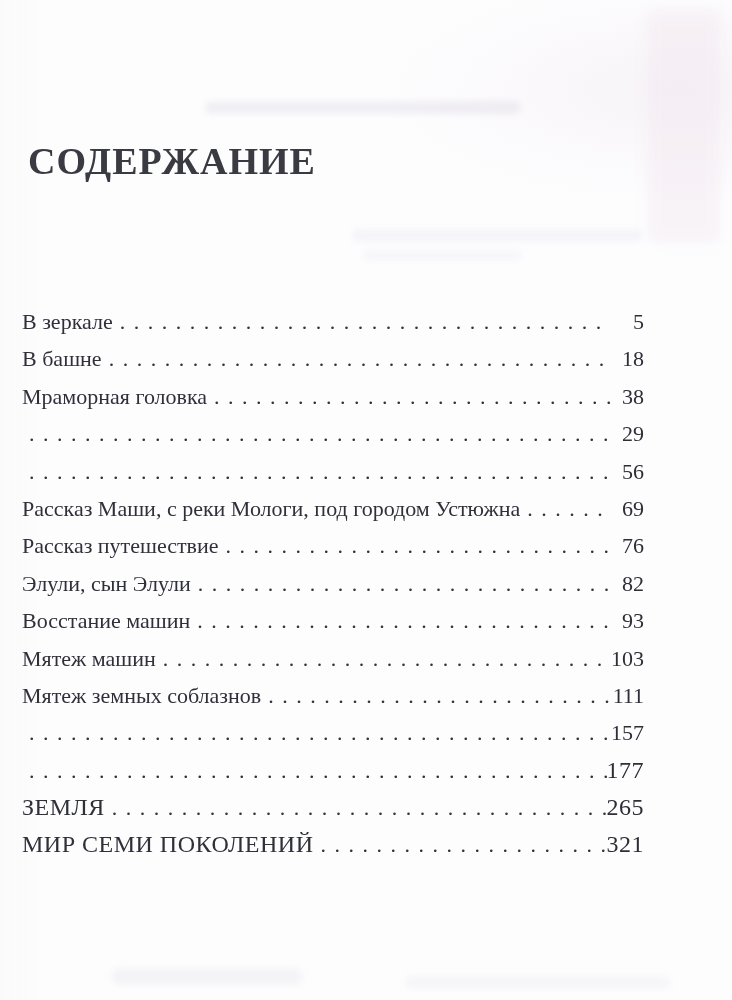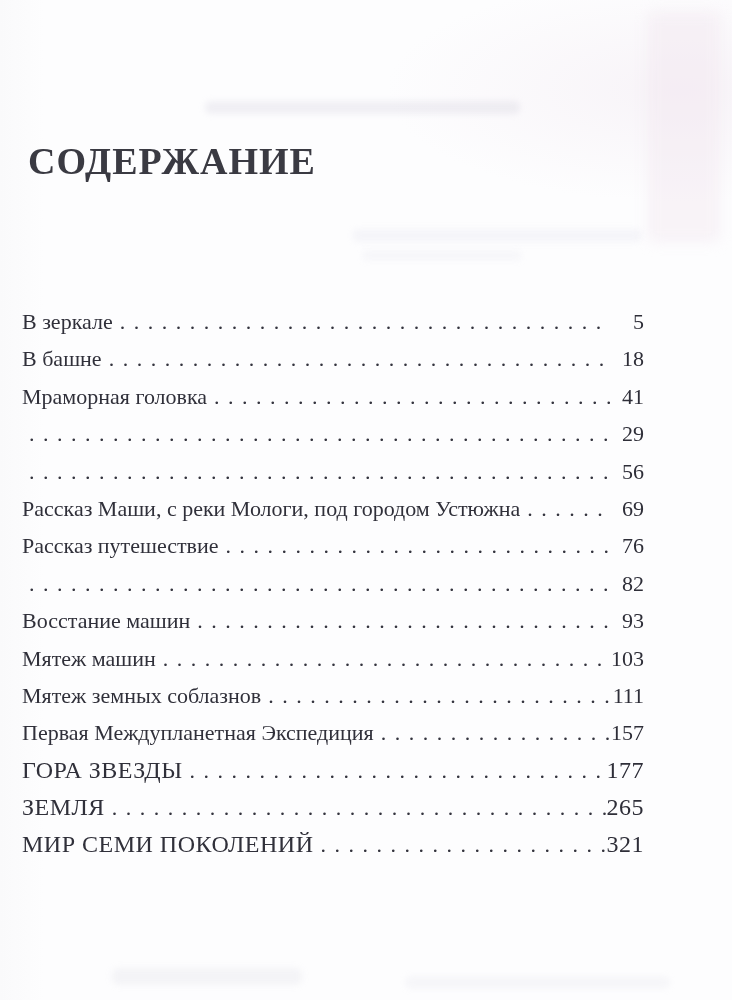--- a/index.html
+++ b/index.html
@@ -106,66 +106,65 @@
         <span class="toc-page">5</span>
     </div>
     <div class="toc-row">
       <span class="toc-label">В башне</span>
         <span class="toc-dots"> . . . . . . . . . . . . . . . . . . . . . . . . . . . . . . . . . . . . . . . . . . . . . . . . . . . . . . . . . . . . . . . . . . . . . . . . . . . . . . . . </span>
         <span class="toc-page">18</span>
     </div>
     <div class="toc-row">
       <span class="toc-label">Мраморная головка</span>
         <span class="toc-dots"> . . . . . . . . . . . . . . . . . . . . . . . . . . . . . . . . . . . . . . . . . . . . . . . . . . . . . . . . . . . . . . . . . . . . . . . . . . . . . . . . </span>
-        <span class="toc-page">41</span>
+        <span class="toc-page">38</span>
     </div>
     <div class="toc-row">
         <span class="toc-dots"> . . . . . . . . . . . . . . . . . . . . . . . . . . . . . . . . . . . . . . . . . . . . . . . . . . . . . . . . . . . . . . . . . . . . . . . . . . . . . . . . </span>
         <span class="toc-page">29</span>
     </div>
     <div class="toc-row">
         <span class="toc-dots"> . . . . . . . . . . . . . . . . . . . . . . . . . . . . . . . . . . . . . . . . . . . . . . . . . . . . . . . . . . . . . . . . . . . . . . . . . . . . . . . . </span>
         <span class="toc-page">56</span>
     </div>
     <div class="toc-row">
       <span class="toc-label">Рассказ Маши, с реки Мологи, под городом Устюжна</span>
         <span class="toc-dots"> . . . . . . . . . . . . . . . . . . . . . . . . . . . . . . . . . . . . . . . . . . . . . . . . . . . . . . . . . . . . . . . . . . . . . . . . . . . . . . . . </span>
         <span class="toc-page">69</span>
     </div>
     <div class="toc-row">
       <span class="toc-label">Рассказ путешествие</span>
         <span class="toc-dots"> . . . . . . . . . . . . . . . . . . . . . . . . . . . . . . . . . . . . . . . . . . . . . . . . . . . . . . . . . . . . . . . . . . . . . . . . . . . . . . . . </span>
         <span class="toc-page">76</span>
     </div>
     <div class="toc-row">
+      <span class="toc-label">Элули, сын Элули</span>
         <span class="toc-dots"> . . . . . . . . . . . . . . . . . . . . . . . . . . . . . . . . . . . . . . . . . . . . . . . . . . . . . . . . . . . . . . . . . . . . . . . . . . . . . . . . </span>
         <span class="toc-page">82</span>
     </div>
     <div class="toc-row">
       <span class="toc-label">Восстание машин</span>
         <span class="toc-dots"> . . . . . . . . . . . . . . . . . . . . . . . . . . . . . . . . . . . . . . . . . . . . . . . . . . . . . . . . . . . . . . . . . . . . . . . . . . . . . . . . </span>
         <span class="toc-page">93</span>
     </div>
     <div class="toc-row">
       <span class="toc-label">Мятеж машин</span>
         <span class="toc-dots"> . . . . . . . . . . . . . . . . . . . . . . . . . . . . . . . . . . . . . . . . . . . . . . . . . . . . . . . . . . . . . . . . . . . . . . . . . . . . . . . . </span>
         <span class="toc-page">103</span>
     </div>
     <div class="toc-row">
       <span class="toc-label">Мятеж земных соблазнов</span>
         <span class="toc-dots"> . . . . . . . . . . . . . . . . . . . . . . . . . . . . . . . . . . . . . . . . . . . . . . . . . . . . . . . . . . . . . . . . . . . . . . . . . . . . . . . . </span>
         <span class="toc-page">111</span>
     </div>
     <div class="toc-row">
-      <span class="toc-label">Первая Междупланетная Экспедиция</span>
         <span class="toc-dots"> . . . . . . . . . . . . . . . . . . . . . . . . . . . . . . . . . . . . . . . . . . . . . . . . . . . . . . . . . . . . . . . . . . . . . . . . . . . . . . . . </span>
         <span class="toc-page">157</span>
     </div>
     <div class="toc-row caps">
-      <span class="toc-label">ГОРА ЗВЕЗДЫ</span>
         <span class="toc-dots"> . . . . . . . . . . . . . . . . . . . . . . . . . . . . . . . . . . . . . . . . . . . . . . . . . . . . . . . . . . . . . . . . . . . . . . . . . . . . . . . . </span>
         <span class="toc-page">177</span>
     </div>
     <div class="toc-row caps">
       <span class="toc-label">ЗЕМЛЯ</span>
         <span class="toc-dots"> . . . . . . . . . . . . . . . . . . . . . . . . . . . . . . . . . . . . . . . . . . . . . . . . . . . . . . . . . . . . . . . . . . . . . . . . . . . . . . . . </span>
         <span class="toc-page">265</span>
     </div>
     <div class="toc-row caps">
       <span class="toc-label">МИР СЕМИ ПОКОЛЕНИЙ</span>

